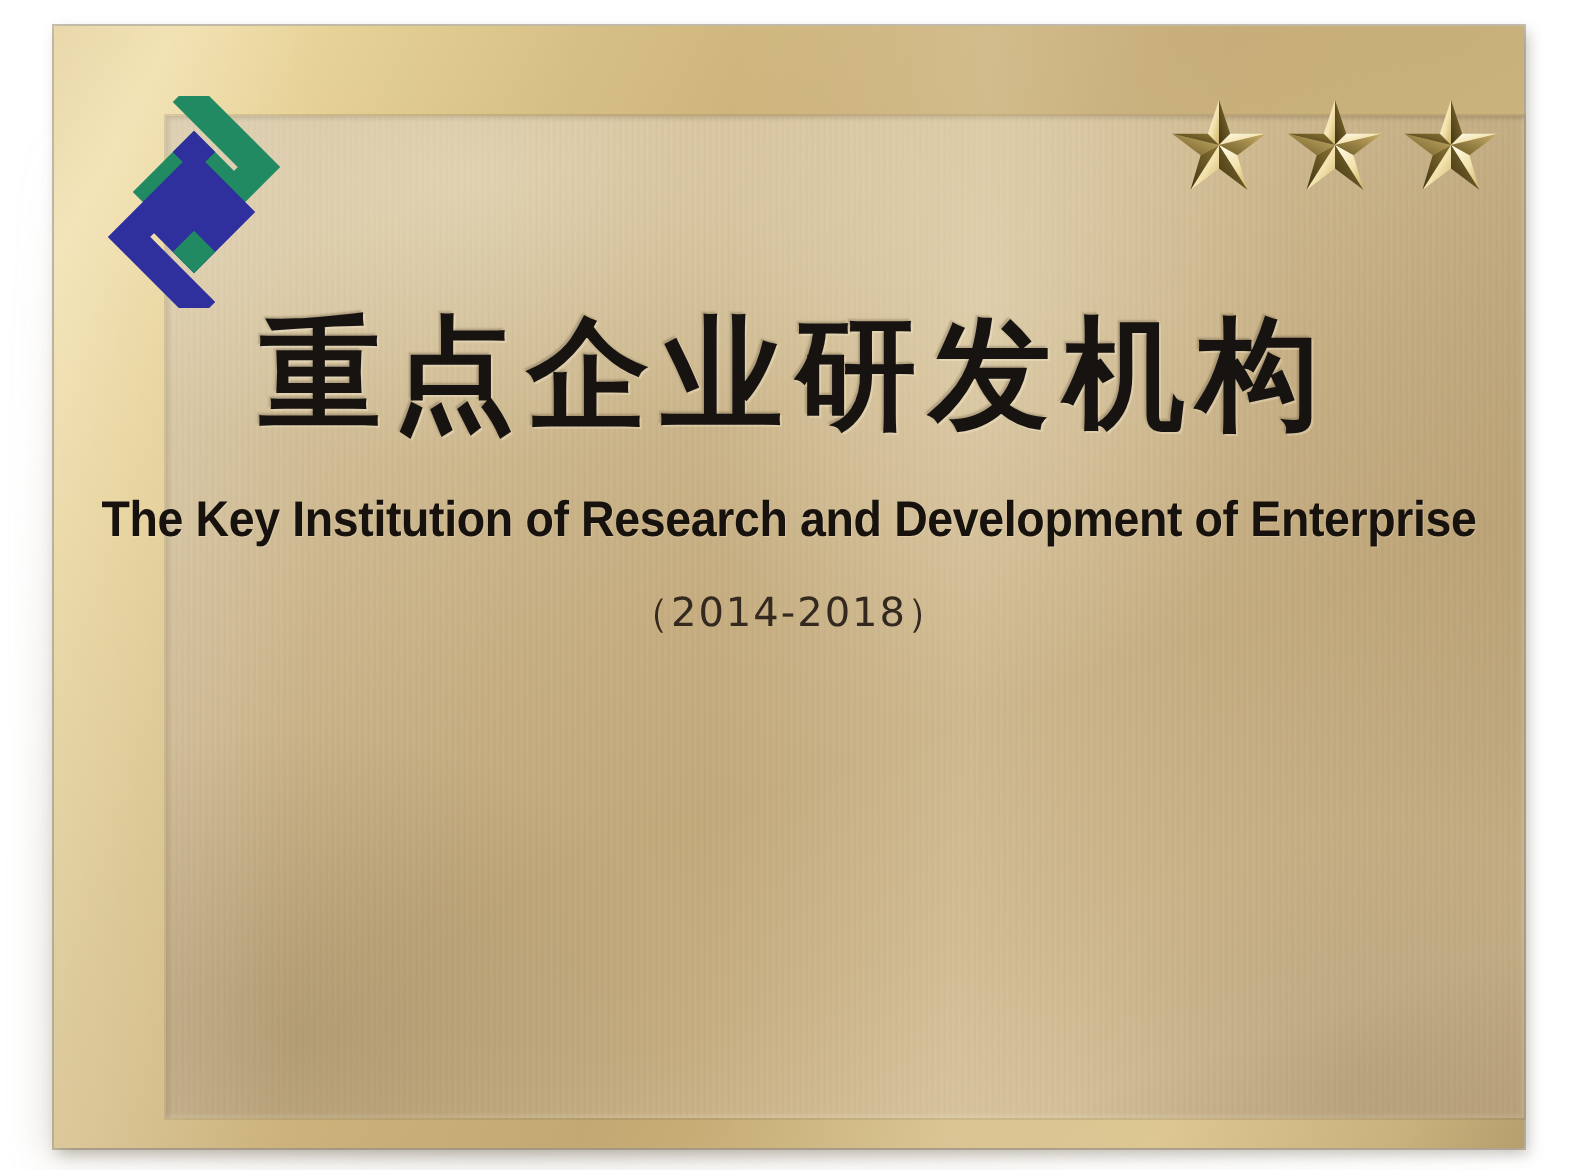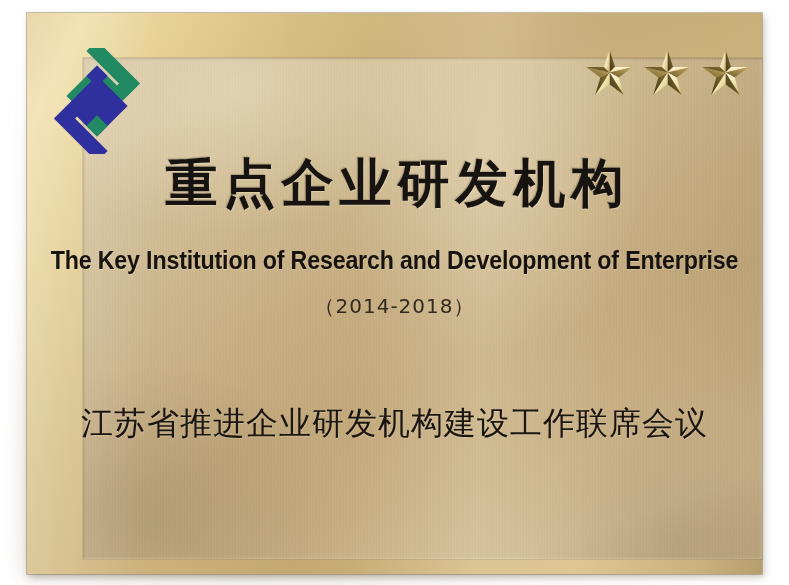--- a/index.html
+++ b/index.html
@@ -141,21 +141,21 @@
   .star { width: 51px; height: 51px; }
 
   
   .cn-title {
     position: absolute;
     left: 0; right: 0;
     top: 157px;
     text-align: center;
     font-family: "DejaVu Sans", "Liberation Sans", sans-serif;
     font-weight: 700;
-    font-size: 52px;
+    font-size: 61px;
     line-height: 1;
     letter-spacing: 6px;
     text-indent: 6px;
     color: #171310;
     text-shadow: 1px 1px 0 rgba(255,248,226,0.28),
                  -1px -1px 1px rgba(60,48,30,0.25);
     white-space: nowrap;
   }
 
   .en-title {
@@ -295,16 +295,15 @@
       </svg>
 
     </div>
 
     <div class="cn-title">重点企业研发机构</div>
 
     <div class="en-title">The Key Institution of Research and Development of Enterprise</div>
 
     <div class="years">（2014-2018）</div>
 
-    <div class="issuer">江苏省推进企业研发机构建设工作联席会议</div>
 
   </div>
 </div>
 
 </body></html>

